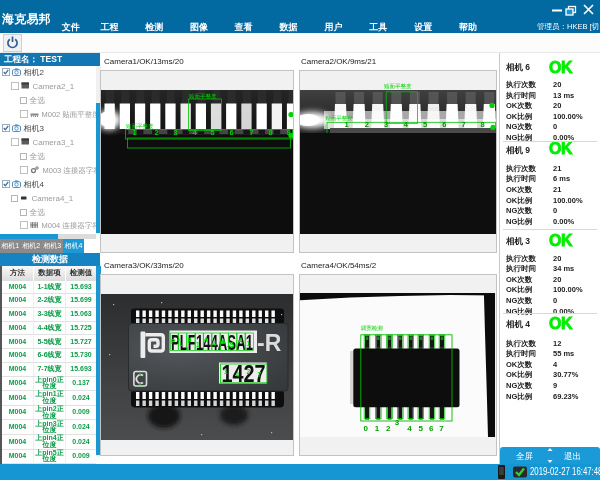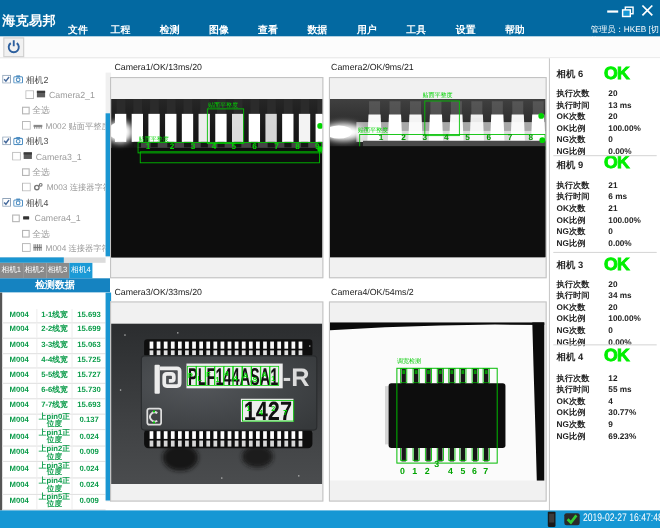--- a/index.html
+++ b/index.html
@@ -81,30 +81,31 @@
 
   <div id="toolbar">
     <div id="pwrbtn">
       <svg width="17" height="16" viewBox="0 0 17 16" style="display:block;margin:0 auto;">
         <path d="M5.8 4.2 A 4.6 4.6 0 1 0 11.2 4.2" fill="none" stroke="#2c5f9e" stroke-width="1.7"></path>
         <line x1="8.5" y1="1.5" x2="8.5" y2="7" stroke="#2c5f9e" stroke-width="1.7"></line>
       </svg>
     </div>
   </div>
 
+  <div id="prjhdr">工程名：  TEST</div>
   <div id="tree">
       <div class="trow" style="left:2px;top:0.0px"><svg width="8" height="8" viewBox="0 0 9 9" style="vertical-align:-1px">
           <rect x="0.5" y="0.5" width="8" height="8" fill="#fff" stroke="#8fa3b8"></rect>
           <path d="M2 4.5 L3.8 6.5 L7 2.2" fill="none" stroke="#44699c" stroke-width="1.5"></path>
         </svg> <svg width="9" height="8" viewBox="0 0 18 16" style="vertical-align:-1px">
           <rect x="1" y="3.5" width="16" height="11.5" rx="2" fill="none" stroke="#4e8ec2" stroke-width="2"></rect>
           <rect x="5.5" y="1" width="7" height="3" fill="#4e8ec2"></rect>
           <circle cx="9" cy="9" r="3.4" fill="none" stroke="#4e8ec2" stroke-width="1.9"></circle>
         </svg> <span style="color:#4a4a4a">相机2</span></div>
-      <div class="trow" style="left:23px;top:14.0px"><svg width="8" height="8" viewBox="0 0 9 9" style="vertical-align:-1px">
+      <div class="trow" style="left:11px;top:14.0px"><svg width="8" height="8" viewBox="0 0 9 9" style="vertical-align:-1px">
           <rect x="0.5" y="0.5" width="8" height="8" fill="#fff" stroke="#b9b9b9"></rect>
         </svg> <svg width="9" height="8" viewBox="0 0 18 16" style="vertical-align:-1px">
           <rect x="1" y="1" width="15" height="12" fill="#5c5c5c"></rect>
           <rect x="1" y="1" width="15" height="4" fill="#3a3a3a"></rect>
         </svg> <span style="color:#9a9a9a">Camera2_1</span></div>
       <div class="trow" style="left:20px;top:27.9px"><span class="cb"></span> <span style="color:#9a9a9a">全选</span></div>
       <div class="trow" style="left:20px;top:41.8px"><svg width="8" height="8" viewBox="0 0 9 9" style="vertical-align:-1px">
           <rect x="0.5" y="0.5" width="8" height="8" fill="#fff" stroke="#b9b9b9"></rect>
         </svg> <svg width="9" height="7" viewBox="0 0 18 14" style="vertical-align:-1px">
           <rect x="1" y="5" width="16" height="4" fill="#888"></rect>
@@ -164,20 +165,25 @@
   <div id="hsb"></div>
     <div id="hsbt"></div>
   <div id="tabs">
     <div class="tab" style="left:0;width:20.5px">相机1</div>
     <div class="tab" style="left:21px;width:20.5px">相机2</div>
     <div class="tab" style="left:42px;width:20.5px">相机3</div>
     <div class="tab tabsel" style="left:63px;width:21px">相机4</div>
   </div>
   <div id="dethdr">检测数据</div>
   <div id="dtable"></div>
+  <div id="colhdr">
+    <div class="ch" style="left:0;width:31px">方法</div>
+    <div class="ch" style="left:31px;width:32px;border-left:1px solid #fff;">数据项</div>
+    <div class="ch" style="left:63px;width:31px;border-left:1px solid #fff;">检测值</div>
+  </div>
   <div id="drows">
       <div class="drow" style="top:280.7px;height:13.7px">
         <div class="dc" style="left:0;width:31px">M004</div>
         <div class="dc" style="left:31px;width:32px;border-left:1px solid #eee">1-1线宽</div>
         <div class="dc" style="left:63px;width:31px;border-left:1px solid #eee">15.693</div>
       </div>
       <div class="drow" style="top:294.4px;height:13.7px">
         <div class="dc" style="left:0;width:31px">M004</div>
         <div class="dc" style="left:31px;width:32px;border-left:1px solid #eee">2-2线宽</div>
         <div class="dc" style="left:63px;width:31px;border-left:1px solid #eee">15.699</div>
@@ -687,20 +693,28 @@
       <div class="rval" style="top:370.4px">30.77%</div>
       <div class="rlab" style="top:381.0px">NG次数</div>
       <div class="rval" style="top:381.0px">9</div>
       <div class="rlab" style="top:391.6px">NG比例</div>
       <div class="rval" style="top:391.6px">69.23%</div>
       <div class="rsep" style="top:141px"></div>
       <div class="rsep" style="top:229px"></div>
       <div class="rsep" style="top:313px"></div>
     </div>
 
+  <div id="btnbar">
+    <span style="position:absolute;left:16px;top:4px;color:#fff;font-size:8.5px;">全屏</span>
+    <span style="position:absolute;left:64px;top:4px;color:#fff;font-size:8.5px;">退出</span>
+    <svg style="position:absolute;left:46px;top:0px" width="8" height="17" viewBox="0 0 8 17">
+        <polygon points="4,1 6.5,4 1.5,4" fill="#e8f4fb"></polygon>
+        <polygon points="4,16 6.5,13 1.5,13" fill="#e8f4fb"></polygon>
+      </svg>
+  </div>
   <div id="statusbar">
     <svg style="position:absolute;left:497px;top:1px" width="32" height="15" viewBox="0 0 32 15">
       <rect x="1" y="0" width="7" height="14" rx="1" fill="#1a1a1a"></rect>
       <rect x="2.2" y="2" width="4.6" height="8" fill="#3c3c3c"></rect>
       <rect x="16" y="1.5" width="14" height="11" rx="2" fill="#2a2a2a"></rect>
       <path d="M19 7 L22 10 L27 3.5" fill="none" stroke="#33cc33" stroke-width="2.4"></path>
     </svg>
     <div id="sdate">2019-02-27 16:47:48</div>
   </div>
 </div>

